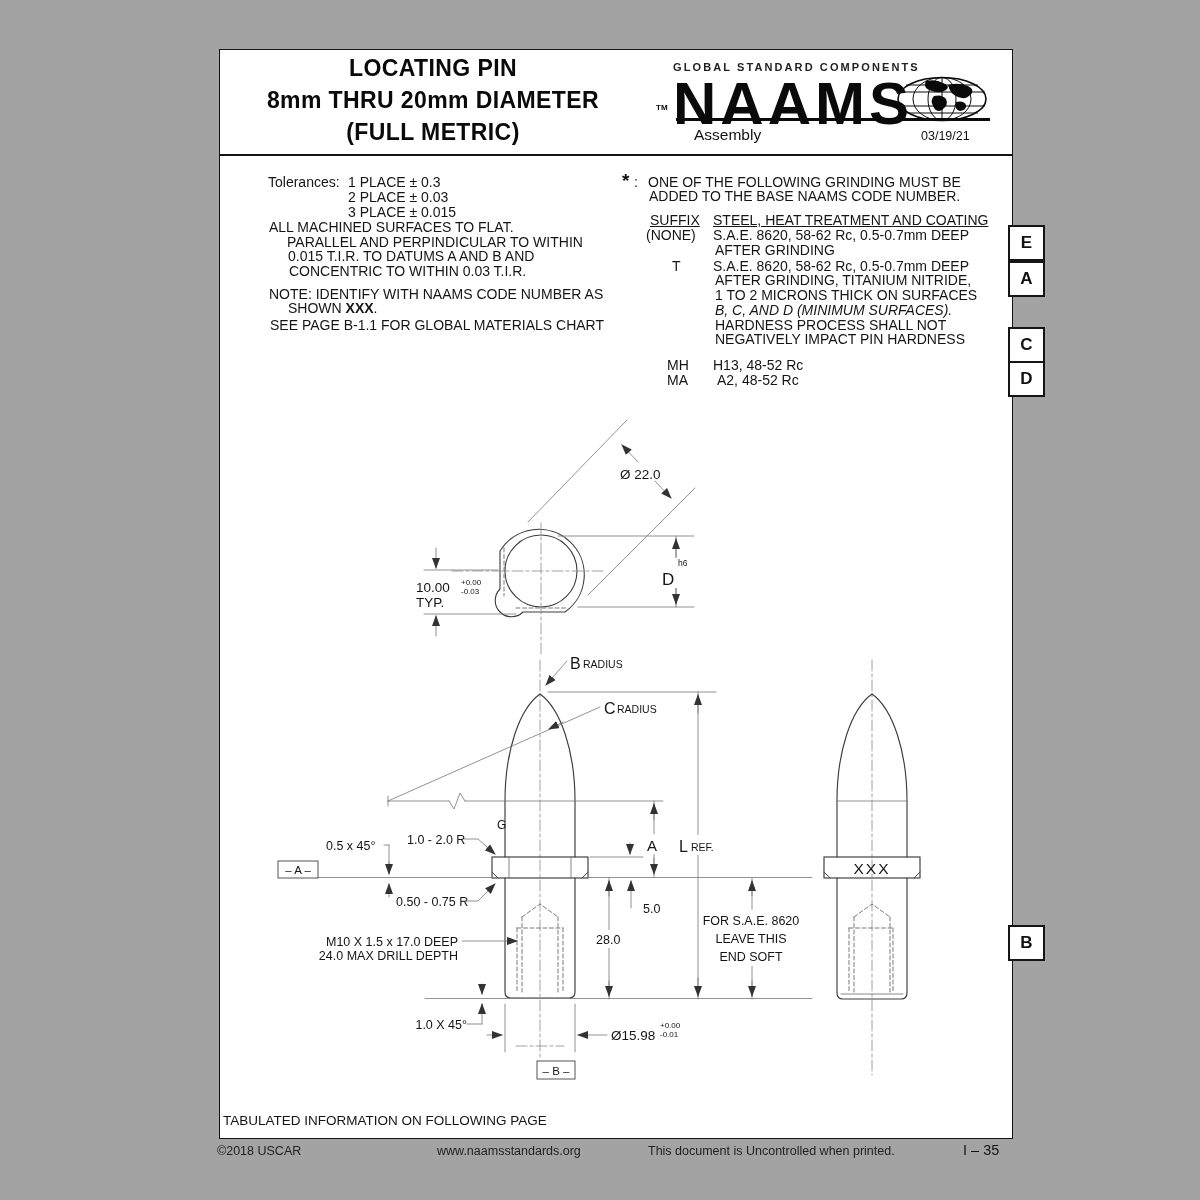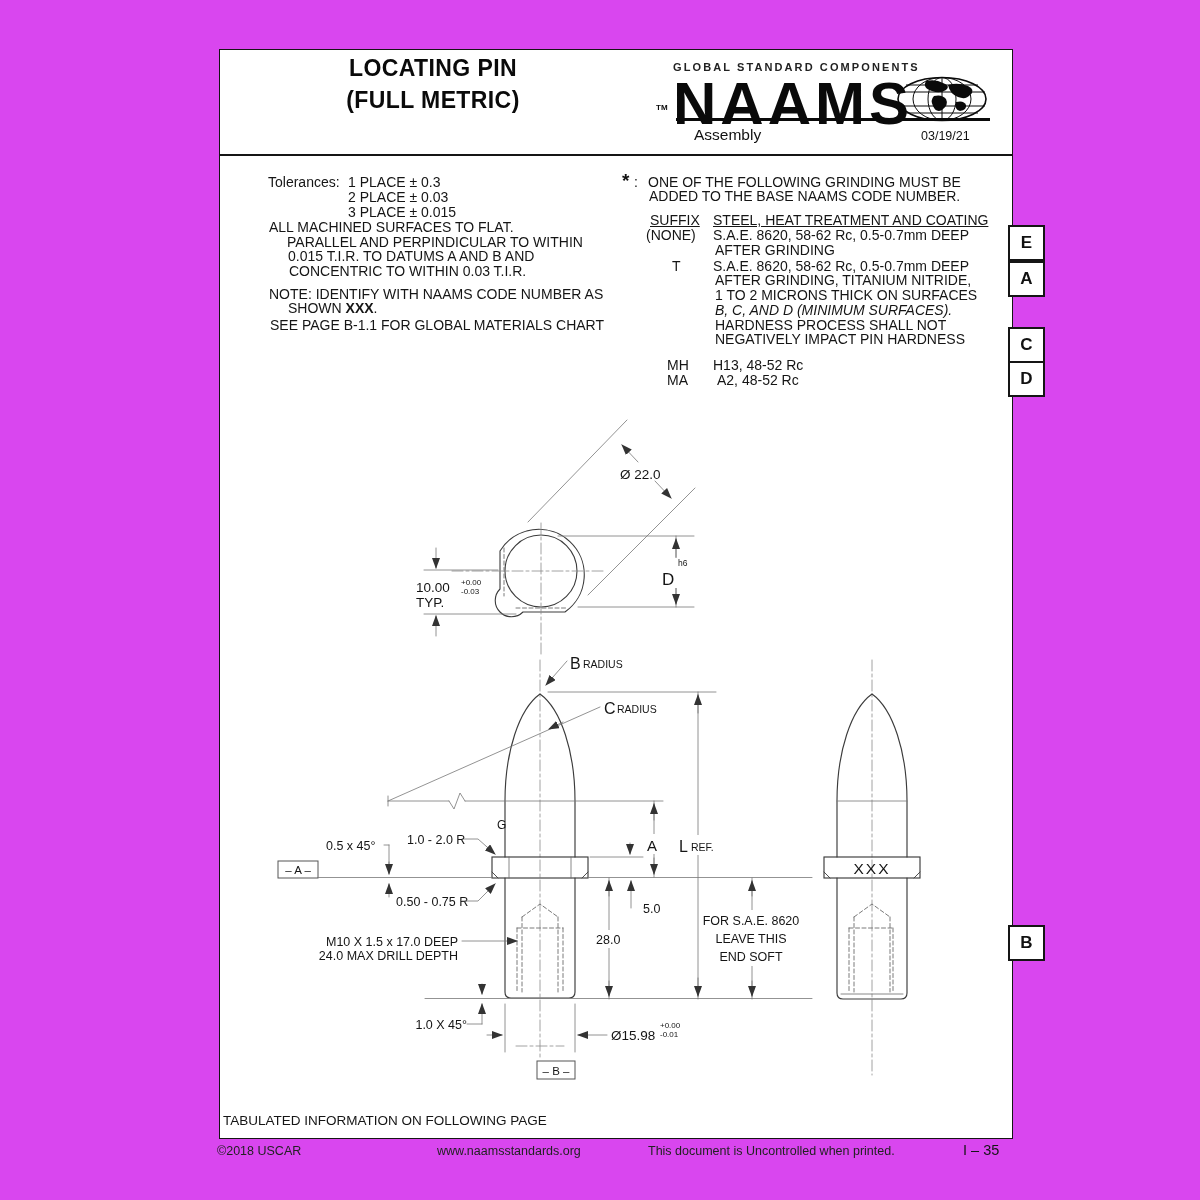--- a/index.html
+++ b/index.html
@@ -1,16 +1,16 @@
 <!DOCTYPE html>
 <html><head>
 <meta charset="utf-8">
 <style>
   html,body{margin:0;padding:0;background:#ffffff;}
-  #page{position:relative;width:1200px;height:1200px;background:#d946ef;
+  #page{position:relative;width:1200px;height:1200px;background:#a3a3a3;
         font-family:"Liberation Sans", sans-serif;color:#111;overflow:hidden;}
   .abs{position:absolute;white-space:nowrap;}
   
   #doc-border{position:absolute;left:219px;top:49px;width:792px;height:1088px;
               border:1.6px solid #151515;background:#fff;}
   #title-sep{position:absolute;left:219px;top:154px;width:794px;height:1.6px;background:#151515;}
   
   #title-block{position:absolute;left:227px;top:52px;width:412px;text-align:center;}
   #title-block div{font-weight:bold;font-size:23px;letter-spacing:.4px;line-height:32px;color:#0a0a0a;}
   
@@ -36,20 +36,21 @@
 </head>
 <body>
 
 <div id="page">
 
   <div id="doc-border"></div>
   <div id="title-sep"></div>
 
   <div id="title-block">
     <div>LOCATING PIN</div>
+    <div>8mm THRU 20mm DIAMETER</div>
     <div>(FULL METRIC)</div>
   </div>
 
   <div class="abs tagline" style="left:673px;top:61px;">GLOBAL STANDARD COMPONENTS</div>
   <div class="abs tm" style="left:656px;top:103px;">TM</div>
   <div class="abs naams" style="left:673px;top:74px;">NAAMS</div>
   <svg class="abs" style="left:896px;top:76px;" width="92" height="46" viewBox="0 0 92 46">
     <ellipse cx="46" cy="23" rx="44" ry="21.5" fill="none" stroke="#0a0a0a" stroke-width="1.6"></ellipse>
     <ellipse cx="46" cy="23" rx="29" ry="21.5" fill="none" stroke="#0a0a0a" stroke-width="1"></ellipse>
     <ellipse cx="46" cy="23" rx="14" ry="21.5" fill="none" stroke="#0a0a0a" stroke-width="1"></ellipse>

